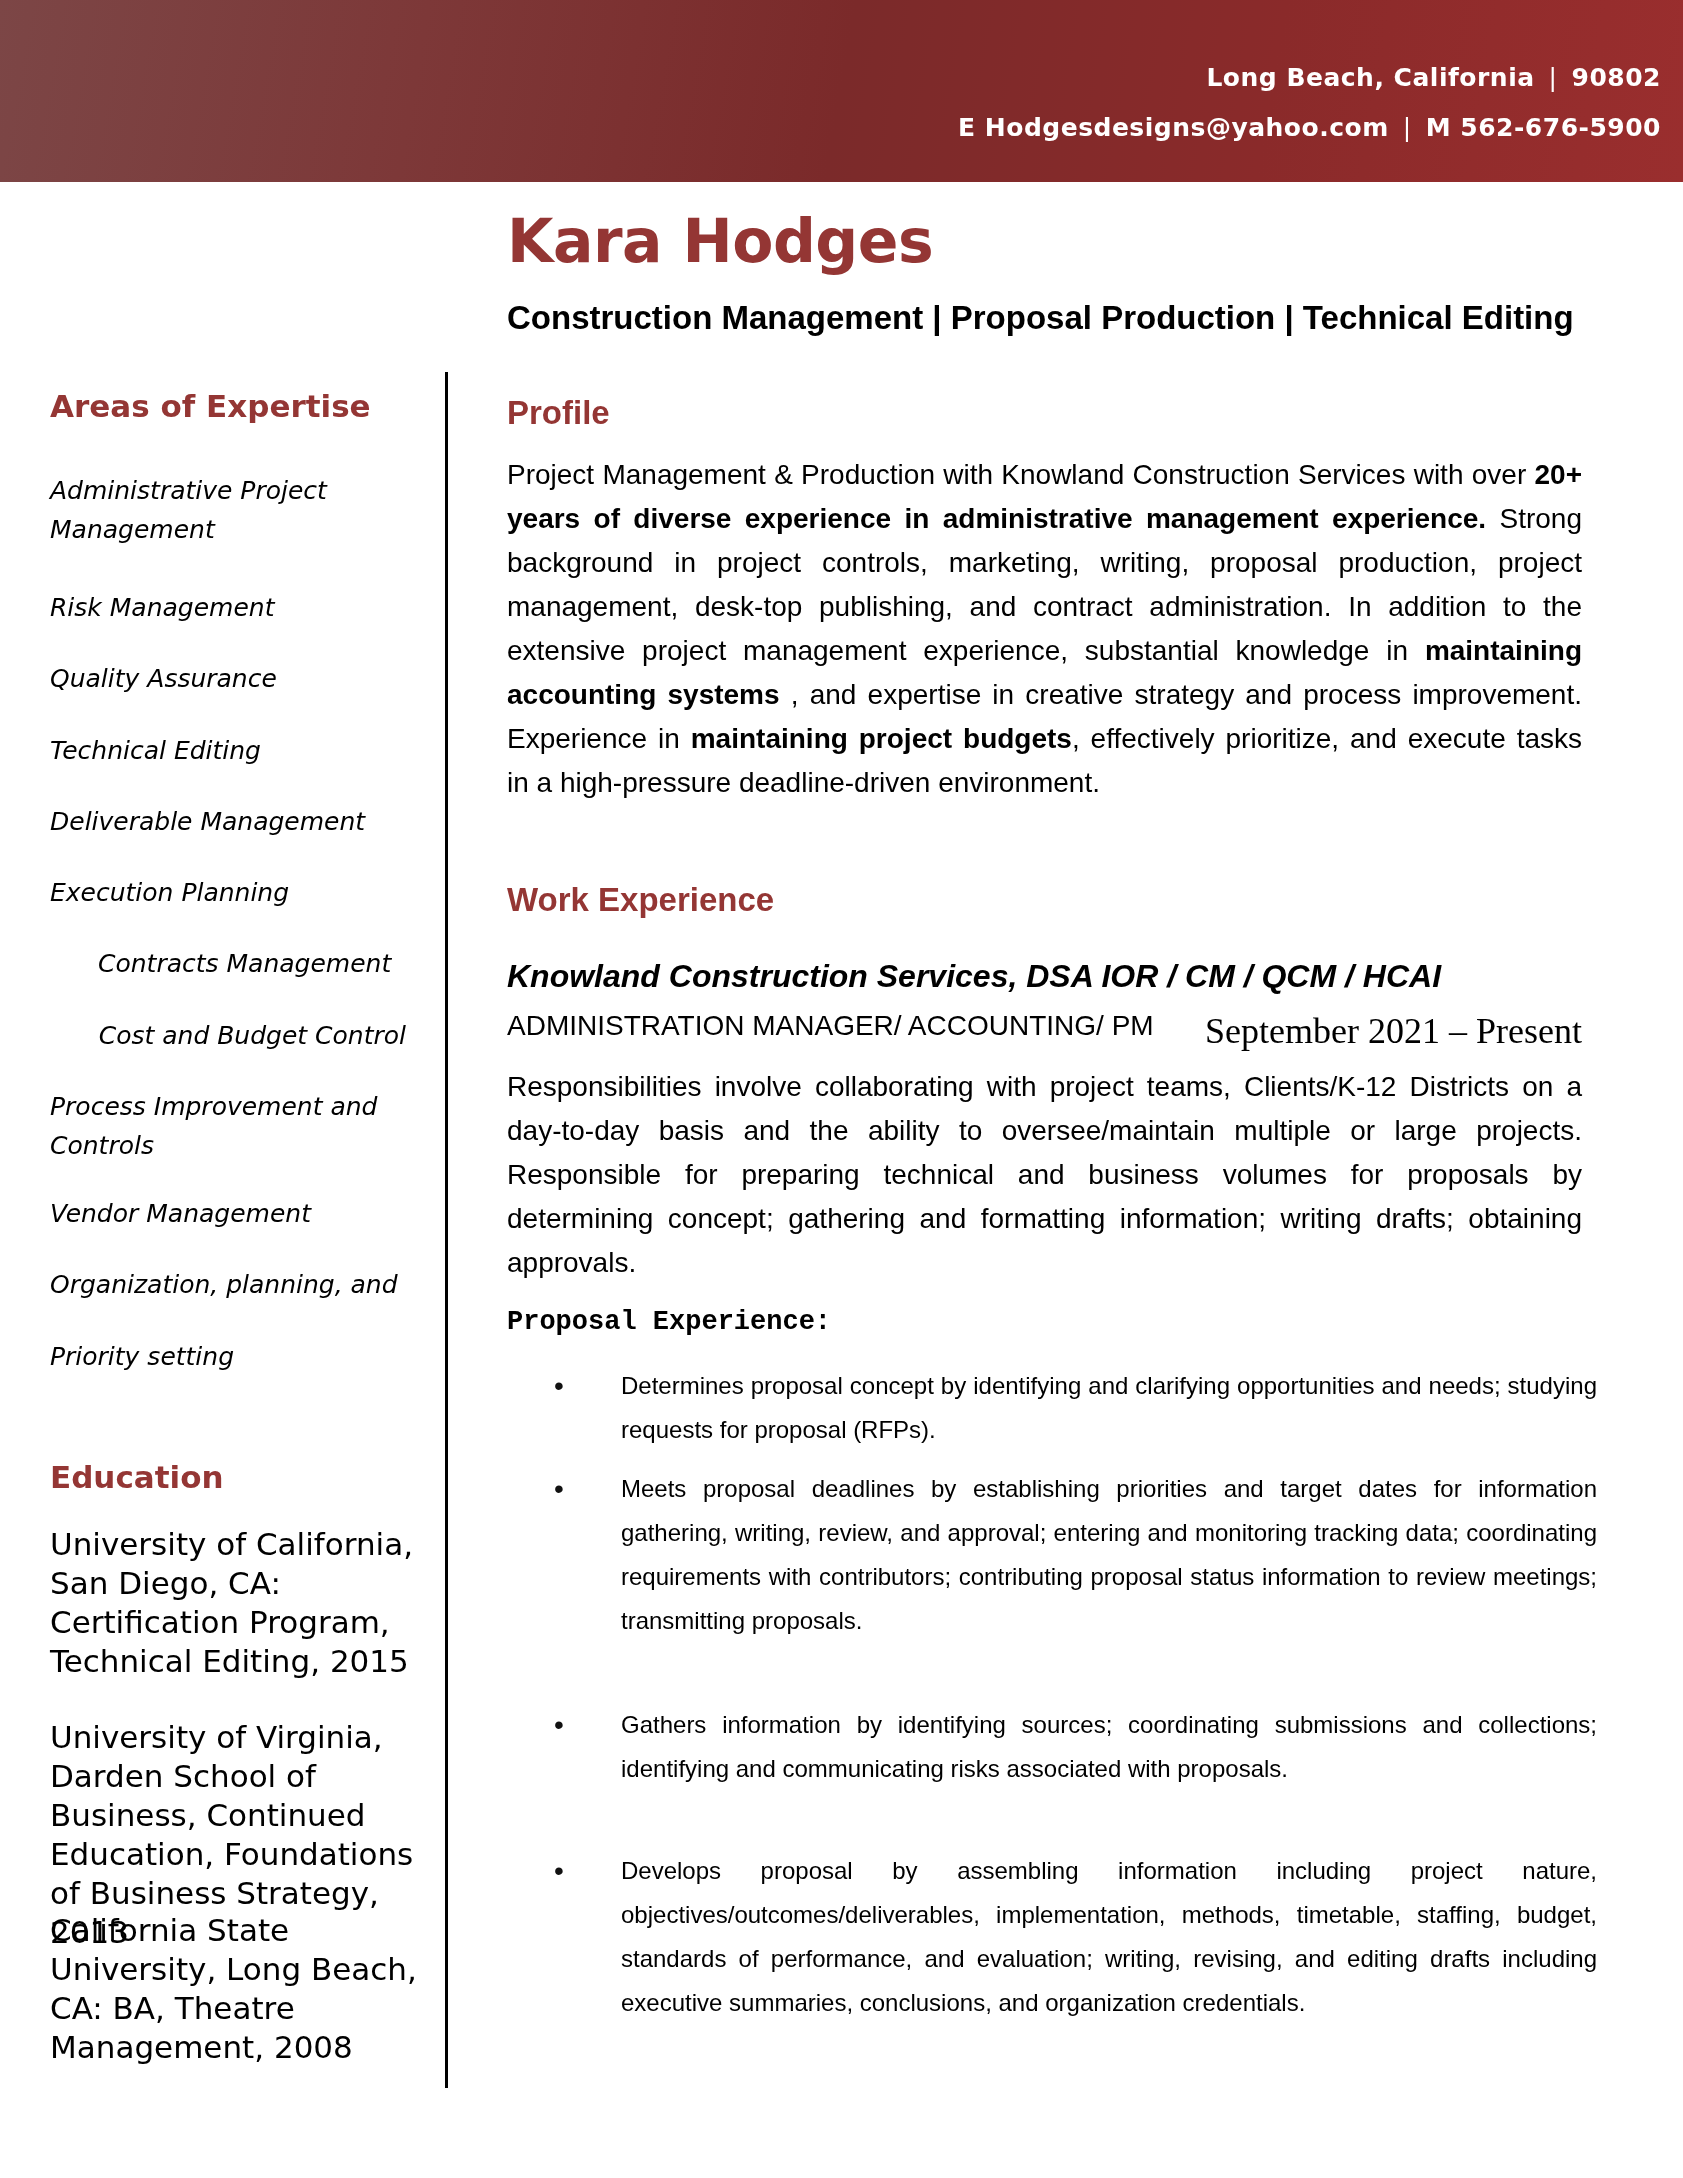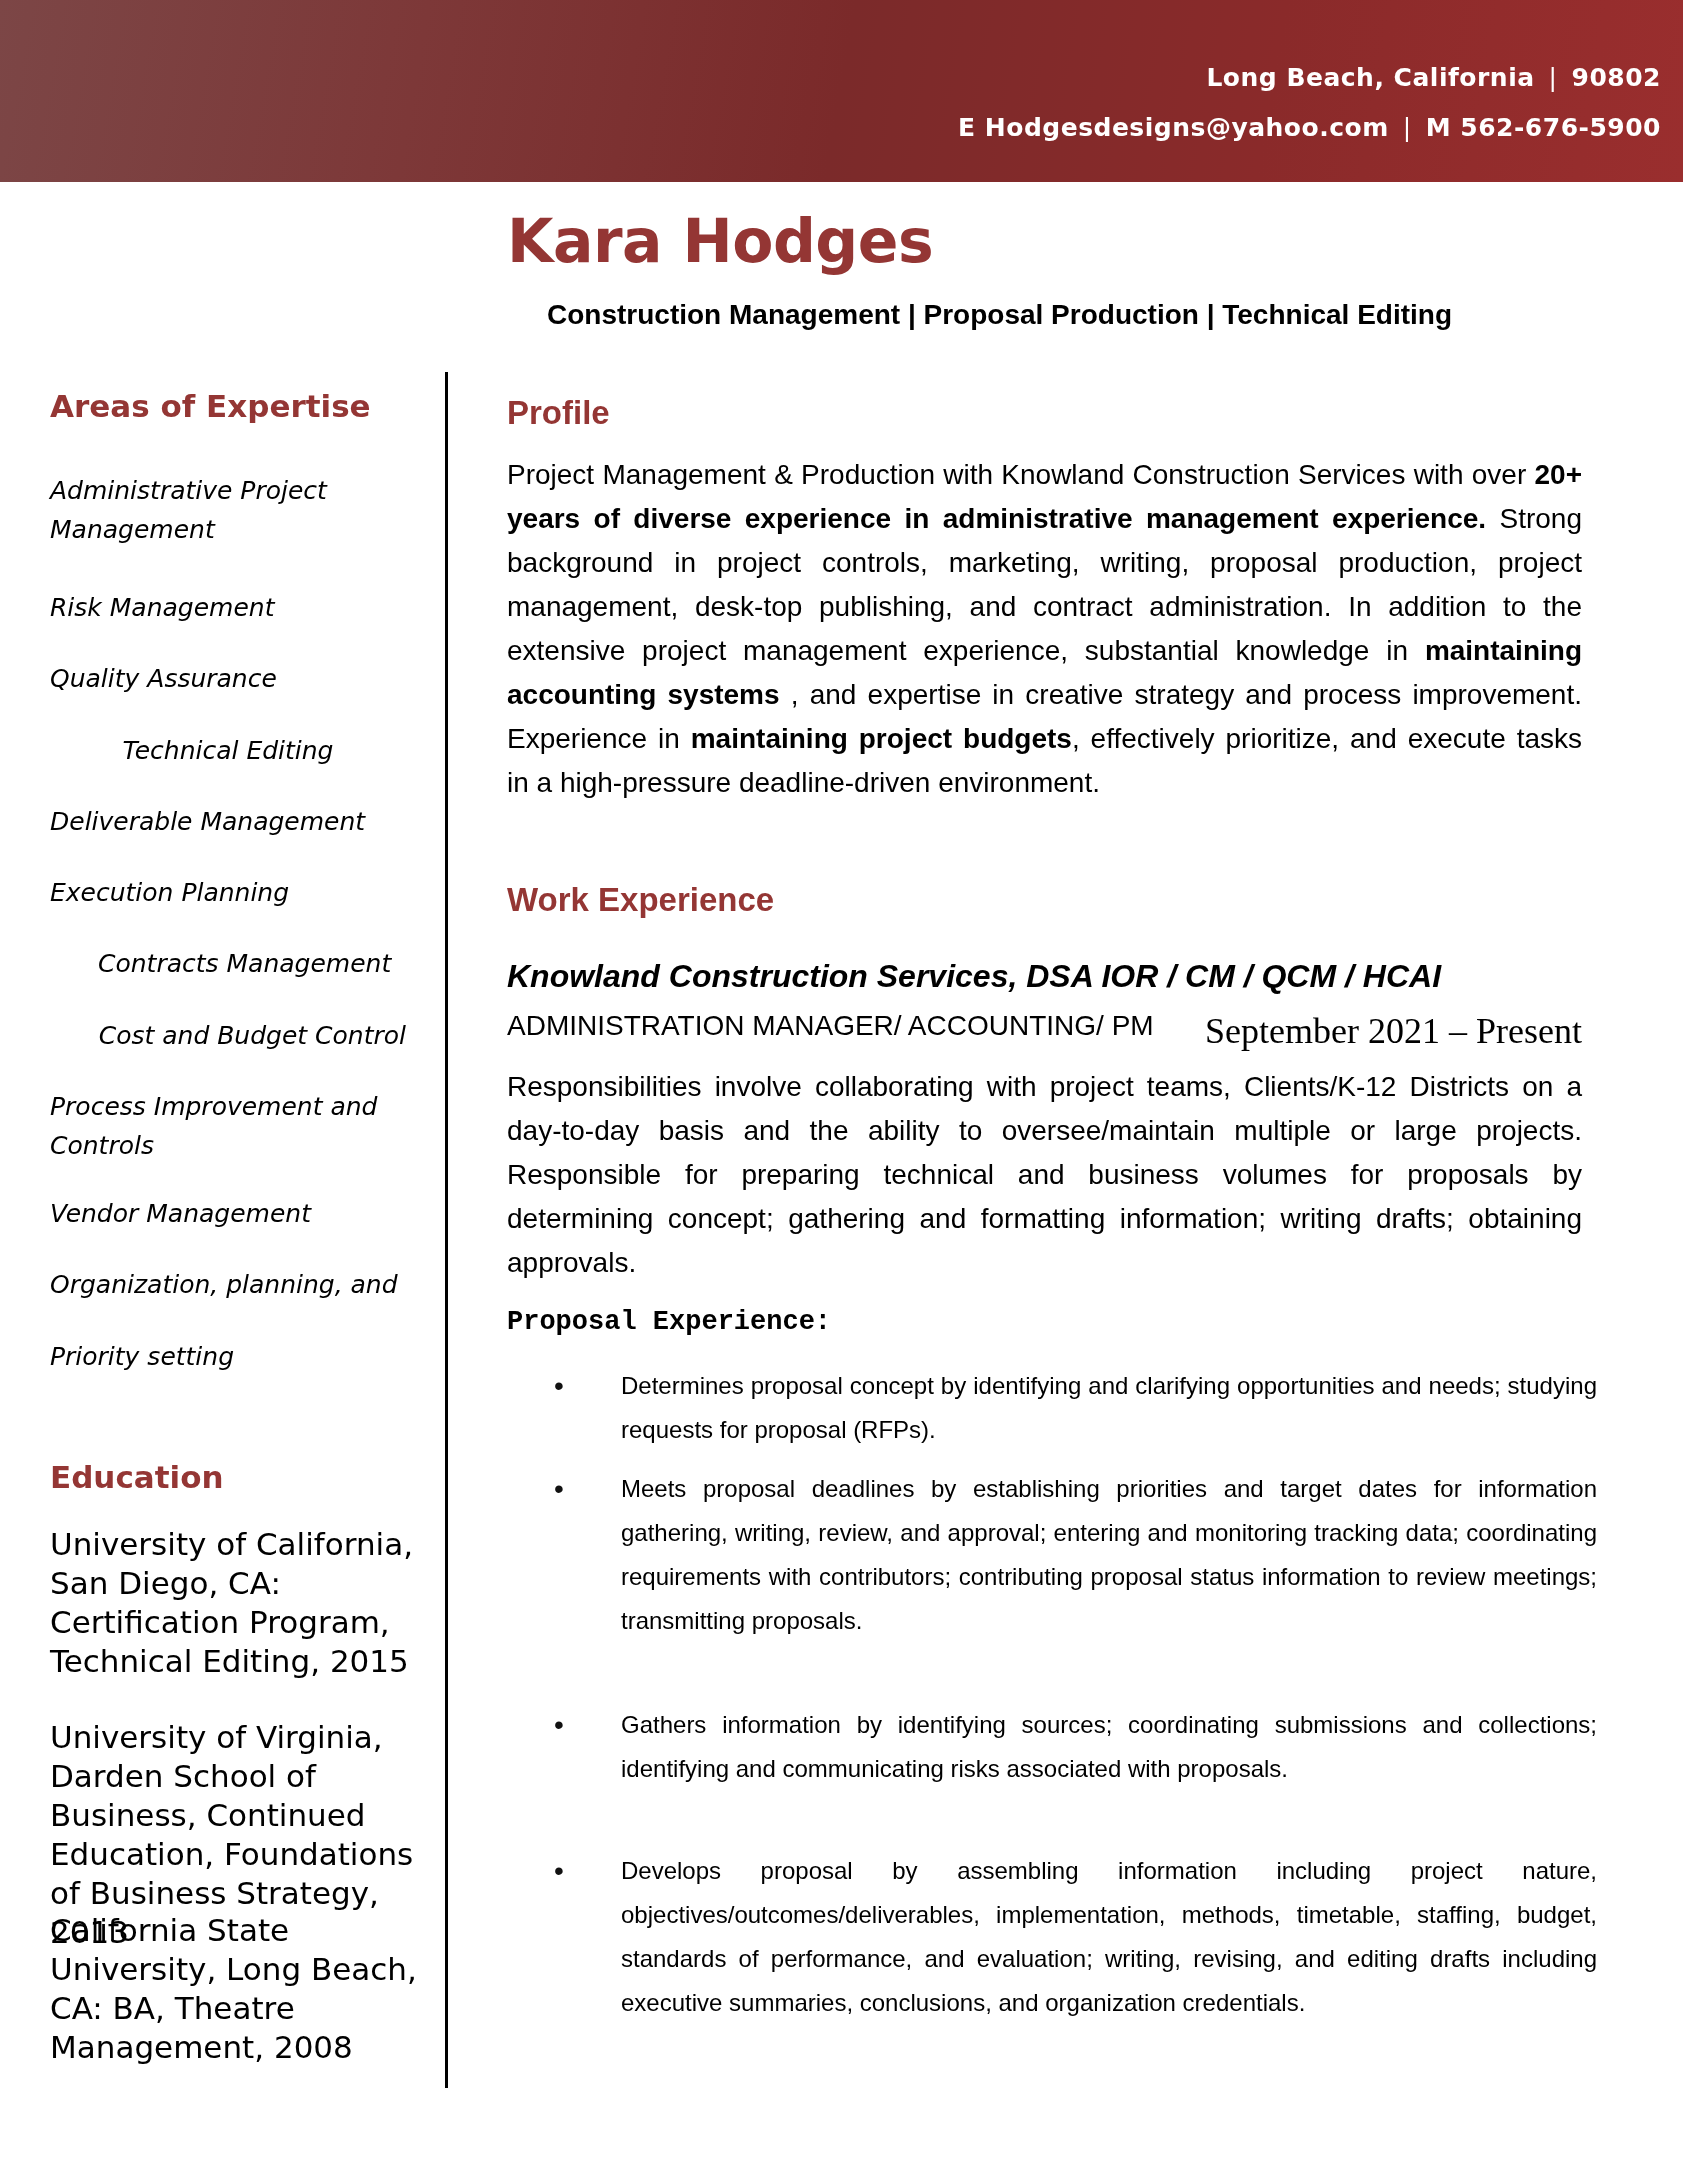--- a/index.html
+++ b/index.html
@@ -7,21 +7,21 @@
   .banner {
     position: absolute; left: 0; top: 0; width: 1683px; height: 182px;
     background: linear-gradient(100deg, #7c4646 0%, #7d3838 25%, #7b2a2a 50%, #8a2a2a 75%, #9a2e2e 100%);
   }
   .contact { position: absolute; right: 22px; color: #ffffff; font-weight: bold; font-size: 25px; letter-spacing: 0.5px; font-family: "DejaVu Sans", sans-serif; text-align: right; white-space: nowrap; }
   .contact .sep { display: inline-block; margin: 0 14px; font-weight: normal; }
   .contact-line1 { top: 63px; }
   .contact-line2 { top: 113px; }
 
   .name { position: absolute; left: 507px; top: 206px; font-size: 60px; font-weight: bold; color: #943634; font-family: "DejaVu Sans", sans-serif; letter-spacing: -0.5px; }
-  .tagline { position: absolute; left: 507px; top: 299px; font-size: 28px; font-weight: bold; color: #000; font-family: "Liberation Sans", sans-serif; margin-left: 40px; }
+  .tagline { position: absolute; left: 507px; top: 299px; font-size: 33px; font-weight: bold; color: #000; font-family: "Liberation Sans", sans-serif; }
 
   .divider { position: absolute; left: 445px; top: 372px; width: 3px; height: 1716px; background: #000; }
 
   .section-h { position: absolute; font-weight: bold; color: #943634; font-family: "DejaVu Sans", sans-serif; font-size: 31px; }
   .expertise-item { position: absolute; font-style: italic; font-size: 25px; color: #000; line-height: 39px; font-family: "DejaVu Sans", sans-serif; width: 356px; }
   .edu-item { position: absolute; font-size: 31px; color: #000; line-height: 39px; font-family: "DejaVu Sans", sans-serif; width: 386px; }
   .para { position: absolute; left: 507px; width: 1075px; font-size: 28px; line-height: 44px; text-align: justify; font-family: "Liberation Sans", sans-serif; color: #000; }
   .para b { font-weight: bold; }
   .company { position: absolute; left: 507px; top: 958px; font-size: 32px; font-weight: bold; font-style: italic; color: #000; font-family: "Liberation Sans", sans-serif; }
   .role-row { position: absolute; left: 507px; top: 1010px; width: 1075px; font-size: 28px; color: #000; font-family: "Liberation Sans", sans-serif; display: flex; justify-content: space-between; gap: 20px; }
@@ -49,21 +49,21 @@
 <div class="tagline">Construction Management | Proposal Production | Technical Editing</div>
 
 <div class="divider"></div>
 
 <div class="section-h" style="left:50px; top:388px;">Areas of Expertise</div>
 
 <div id="expertise-list">
     <div class="expertise-item" style="left: 50px; top: 471px;">Administrative Project Management</div>
     <div class="expertise-item" style="left: 50px; top: 588px;">Risk Management</div>
     <div class="expertise-item" style="left: 50px; top: 659px;">Quality Assurance</div>
-    <div class="expertise-item" style="left: 50px; top: 731px; text-align: center;">Technical Editing</div>
+    <div class="expertise-item" style="left: 50px; top: 731px;">Technical Editing</div>
     <div class="expertise-item" style="left: 50px; top: 802px;">Deliverable Management</div>
     <div class="expertise-item" style="left: 50px; top: 873px;">Execution Planning</div>
     <div class="expertise-item" style="left: 50px; top: 944px; margin-left: 48px;">Contracts Management</div>
     <div class="expertise-item" style="left: 50px; top: 1016px; text-align: right;">Cost and Budget Control</div>
     <div class="expertise-item" style="left: 50px; top: 1087px;">Process Improvement and Controls</div>
     <div class="expertise-item" style="left: 50px; top: 1194px;">Vendor Management</div>
     <div class="expertise-item" style="left: 50px; top: 1265px;">Organization, planning, and</div>
     <div class="expertise-item" style="left: 50px; top: 1337px;">Priority setting</div>
   </div>
 

